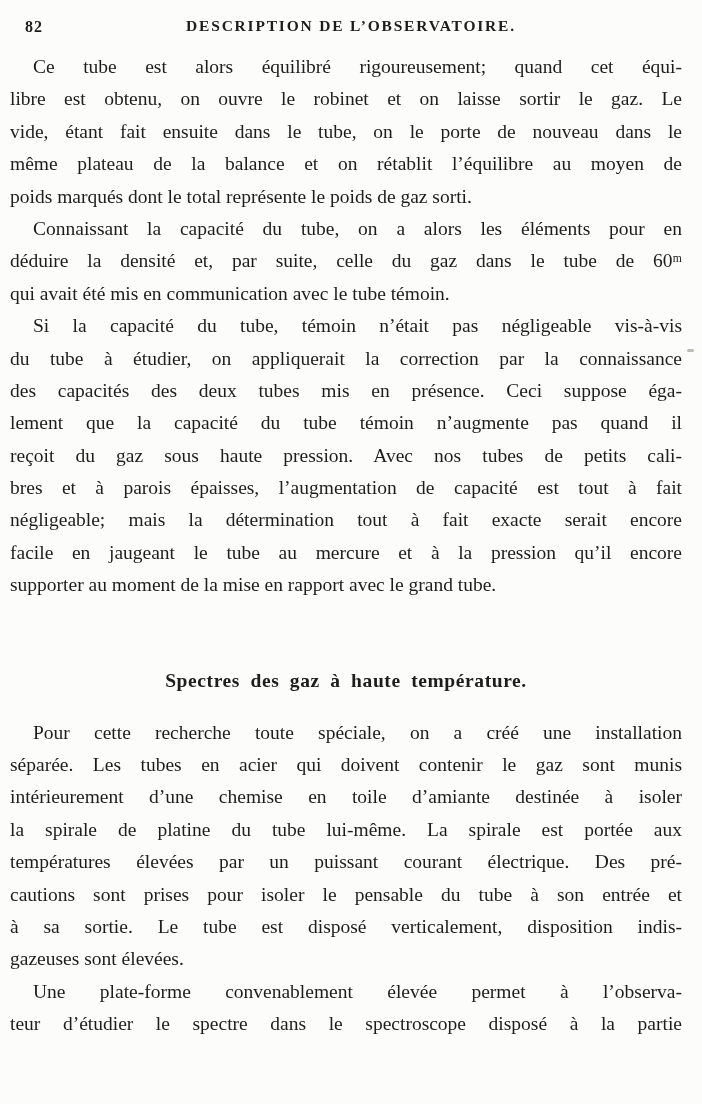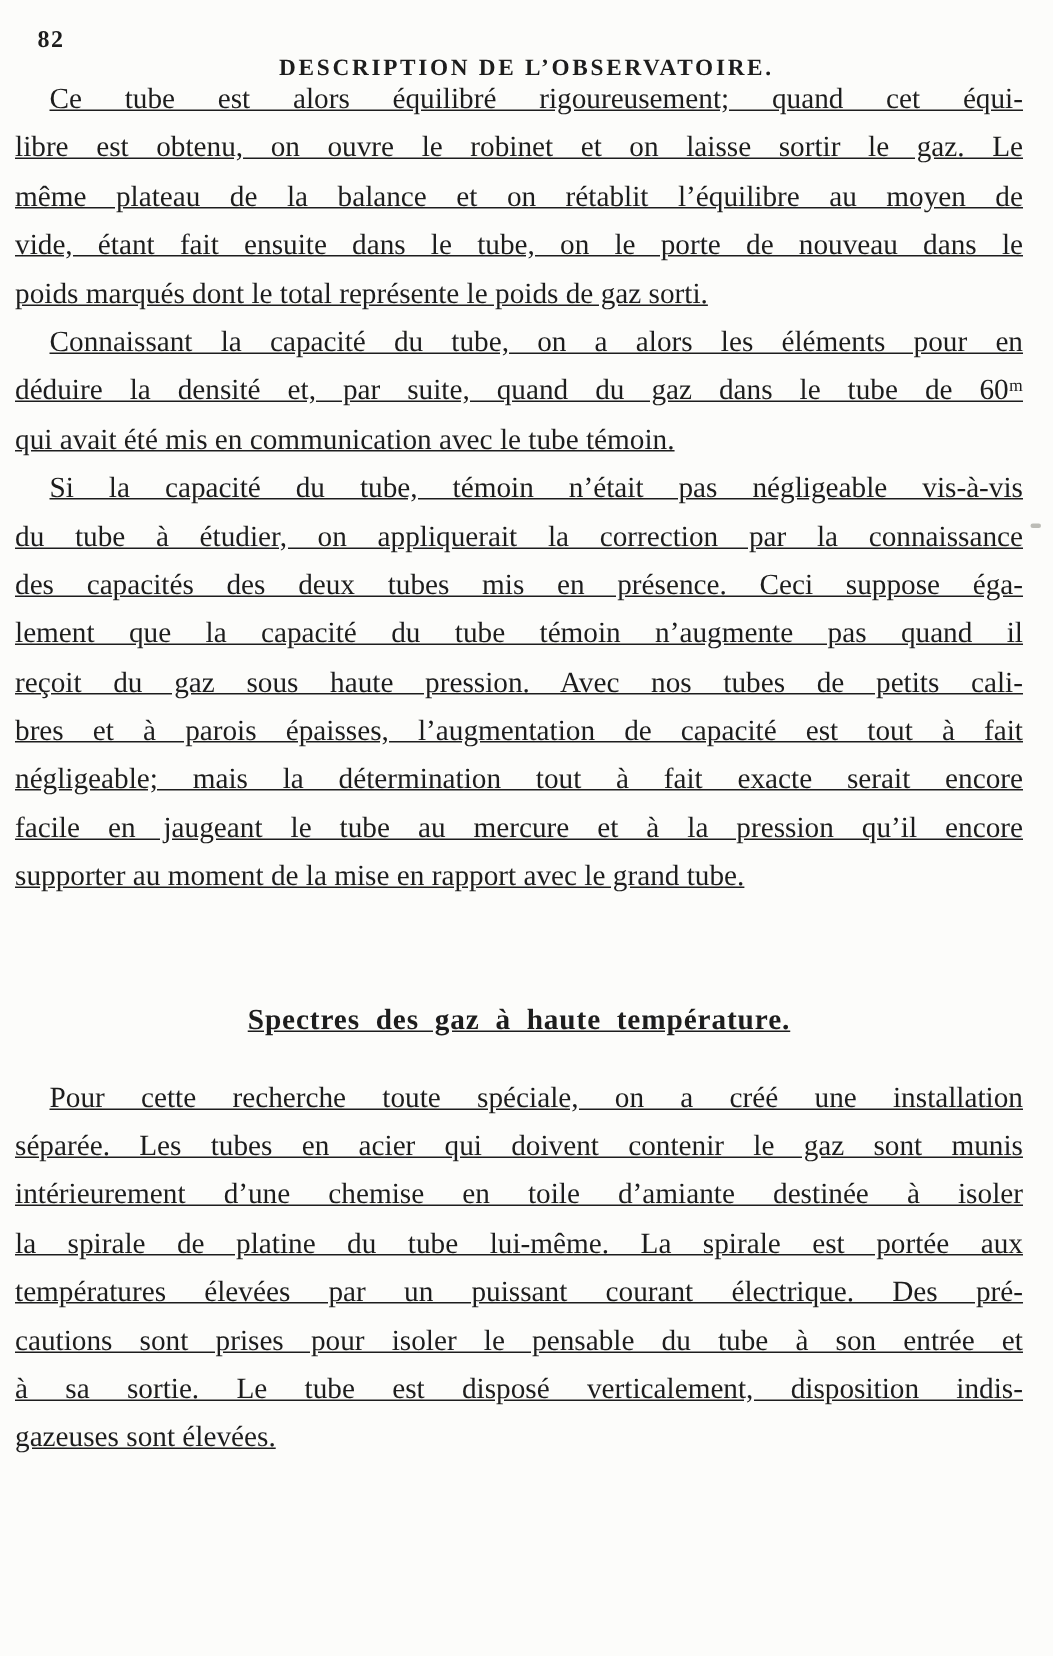--- a/index.html
+++ b/index.html
@@ -30,30 +30,28 @@
     letter-spacing: 1px;
   }
   .running-title {
     position: absolute;
     left: 0;
     right: 0;
     text-align: center;
     font-size: 15.5px;
     font-weight: bold;
     letter-spacing: 1.8px;
-    margin-top: 20px;
   }
   .content {
     position: absolute;
     left: 10px;
     top: 51px;
     width: 672px;
     font-size: 19.5px;
     line-height: 32.4px;
-    text-decoration: underline;
   }
   .para { margin: 0; }
   .line {
     text-align: justify;
     text-align-last: justify;
     height: 32.4px;
     overflow: hidden;
   }
   .line.first { text-indent: 23px; }
   .line.last { text-align-last: left; }
@@ -84,27 +82,27 @@
 <div class="page">
   <div class="running-head">
     <span class="pagenum">82</span>
     <span class="running-title">DESCRIPTION DE L’OBSERVATOIRE.</span>
   </div>
   <div class="content">
     <div id="body-top">
         <div class="para">
           <div class="line first">Ce tube est alors équilibré rigoureusement; quand cet équi-</div>
           <div class="line">libre est obtenu, on ouvre le robinet et on laisse sortir le gaz. Le</div>
+          <div class="line">vide, étant fait ensuite dans le tube, on le porte de nouveau dans le</div>
           <div class="line">même plateau de la balance et on rétablit l’équilibre au moyen de</div>
-          <div class="line">vide, étant fait ensuite dans le tube, on le porte de nouveau dans le</div>
           <div class="line last">poids marqués dont le total représente le poids de gaz sorti.</div>
         </div>
         <div class="para">
           <div class="line first">Connaissant la capacité du tube, on a alors les éléments pour en</div>
-          <div class="line">déduire la densité et, par suite, quand du gaz dans le tube de 60ᵐ</div>
+          <div class="line">déduire la densité et, par suite, celle du gaz dans le tube de 60ᵐ</div>
           <div class="line last">qui avait été mis en communication avec le tube témoin.</div>
         </div>
         <div class="para">
           <div class="line first">Si la capacité du tube, témoin n’était pas négligeable vis-à-vis</div>
           <div class="line">du tube à étudier, on appliquerait la correction par la connaissance</div>
           <div class="line">des capacités des deux tubes mis en présence. Ceci suppose éga-</div>
           <div class="line">lement que la capacité du tube témoin n’augmente pas quand il</div>
           <div class="line">reçoit du gaz sous haute pression. Avec nos tubes de petits cali-</div>
           <div class="line">bres et à parois épaisses, l’augmentation de capacité est tout à fait</div>
           <div class="line">négligeable; mais la détermination tout à fait exacte serait encore</div>
@@ -117,16 +115,20 @@
         <div class="para">
           <div class="line first">Pour cette recherche toute spéciale, on a créé une installation</div>
           <div class="line">séparée. Les tubes en acier qui doivent contenir le gaz sont munis</div>
           <div class="line">intérieurement d’une chemise en toile d’amiante destinée à isoler</div>
           <div class="line">la spirale de platine du tube lui-même. La spirale est portée aux</div>
           <div class="line">températures élevées par un puissant courant électrique. Des pré-</div>
           <div class="line">cautions sont prises pour isoler le pensable du tube à son entrée et</div>
           <div class="line">à sa sortie. Le tube est disposé verticalement, disposition indis-</div>
           <div class="line last">gazeuses sont élevées.</div>
         </div>
+        <div class="para">
+          <div class="line first">Une plate-forme convenablement élevée permet à l’observa-</div>
+          <div class="line last jl">teur d’étudier le spectre dans le spectroscope disposé à la partie</div>
+        </div>
       </div>
   </div>
   <div class="artifact"></div>
 </div>
 
 </body></html>

